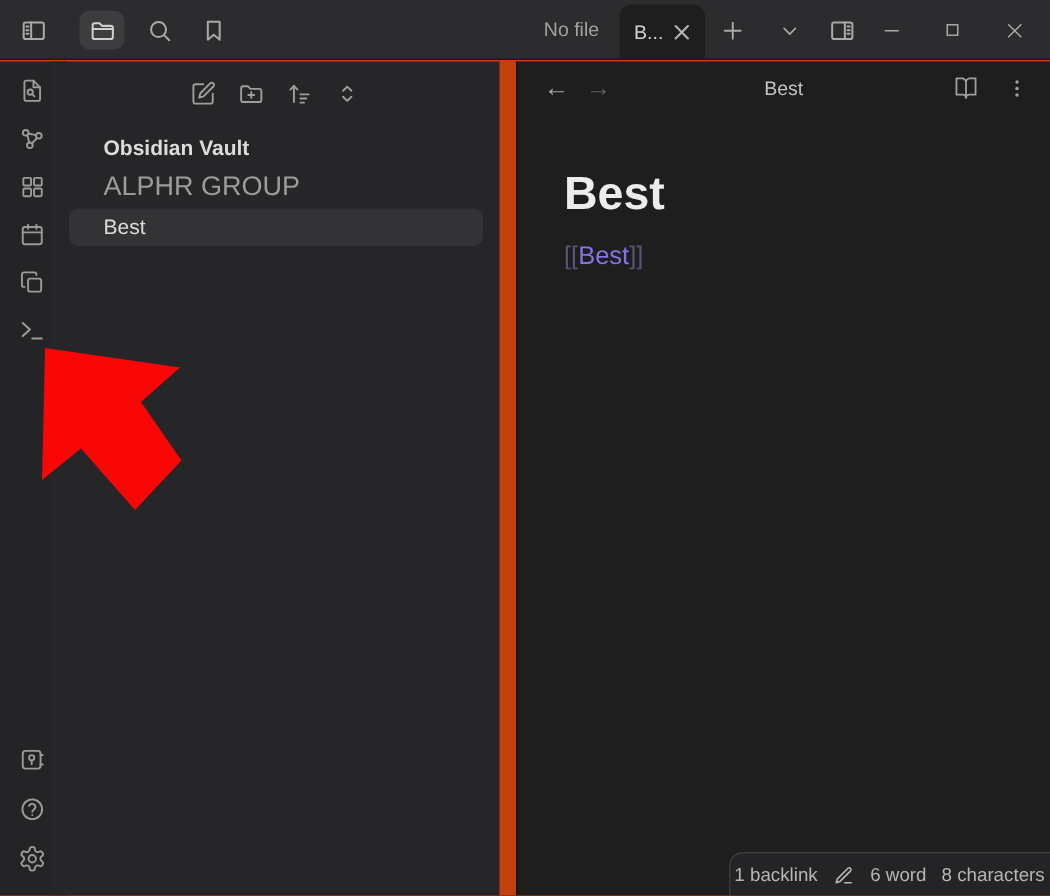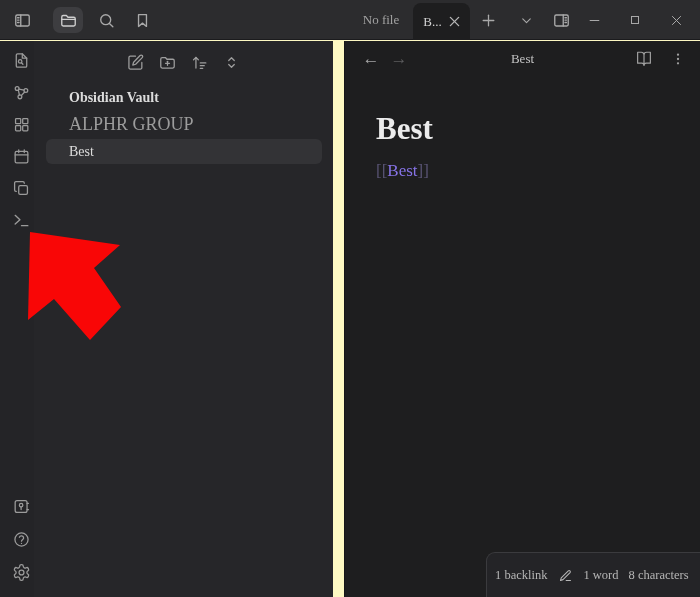--- a/index.html
+++ b/index.html
@@ -1,18 +1,18 @@
 <!DOCTYPE html>
 <html><head>
 <meta charset="utf-8">
 <style>
   * { margin:0; padding:0; box-sizing:border-box; }
   body { background:#111; font-family:"Liberation Sans", sans-serif; }
-  .app { position:relative; width:700px; height:597px; background:#fef9c3; overflow:hidden;
-         font-family:Liberation Serif, serif; }
+  .app { position:relative; width:700px; height:597px; background:#c2410c; overflow:hidden;
+         font-family:Liberation Sans, sans-serif; }
 
   
   .topbar { position:absolute; top:0; left:0; width:700px; height:40px; background:#2c2c2e;
             border-bottom:1px solid #1b1b1d; }
   .icon-btn { display:flex; align-items:center; justify-content:center; color:#a9a9a9; cursor:default; }
   .tb-btn { position:absolute; top:8px; width:24px; height:24px; }
   .tb-pill { position:absolute; top:7px; width:30px; height:26px; border-radius:7px; background:#3d3d40; color:#cfcfcf; }
   .tab-inactive { position:absolute; left:348px; top:0; width:66px; height:40px; line-height:40px;
                   text-align:center; color:#a2a2a2; font-size:13px; }
   .tab-active { position:absolute; left:413px; top:3px; width:57px; height:37px; background:#1e1e1f;
@@ -49,24 +49,24 @@
               text-align:center; color:#c3c3c3; font-size:13px; }
   .eh-book { left:287px; color:#a0a0a0; }
   .eh-more { left:321px; color:#a0a0a0; }
   .editor-content { padding:8px 0 0 31px; }
   .note-h1 { margin-top:27px; font-size:31px; font-weight:700; color:#ececec; line-height:1.1; }
   .note-link-line { margin-top:15px; font-size:17px; }
   .bracket { color:#585372; }
   .wikilink { color:#8673e6; cursor:pointer; }
 
   
-  .statusbar { position:absolute; right:0; bottom:0; width:214px; height:45px; background:#242427;
+  .statusbar { position:absolute; right:0; bottom:0; width:214px; height:29px; background:#242427;
                border-top:1px solid #3b3b3e; border-left:1px solid #3b3b3e; border-top-left-radius:9px;
                display:flex; align-items:center; gap:10px; padding:0 9px 0 8px;
-               color:#b6b6b6; font-size:12.5px; white-space:nowrap; }
+               color:#b6b6b6; font-size:12.5px; white-space:nowrap;justify-content:center; }
   .statusbar .icon-btn { width:16px; height:16px; color:#b6b6b6; }
 
   
   .annotation { position:absolute; left:0; top:0; width:700px; height:597px; pointer-events:none; z-index:50; }
 
   svg { display:block; }
 </style>
 </head>
 <body>
 
@@ -360,21 +360,21 @@
   <div class="statusbar">
     <span>1 backlink</span>
     <span class="icon-btn">
       <span>
         <svg width="15" height="15" viewBox="0 0 24 24" fill="none" stroke="currentColor" stroke-width="1.7" stroke-linecap="round" stroke-linejoin="round">
           <path d="M4 20l1.2-4.2L16.5 4.5a2 2 0 0 1 2.8 2.8L8 18.6 4 20z"></path>
             <line x1="13" y1="20" x2="20" y2="20"></line>
         </svg>
       </span>
     </span>
-    <span>1 word</span>
+    <span>6 word</span>
     <span>8 characters</span>
   </div>
 
   <svg class="annotation" viewBox="0 0 700 597">
     <polygon points="30,232 120,245 94,268 121,307 90,340 54,299 28,320" fill="#f90606"></polygon>
   </svg>
 
 </div>
 
 </body></html>

